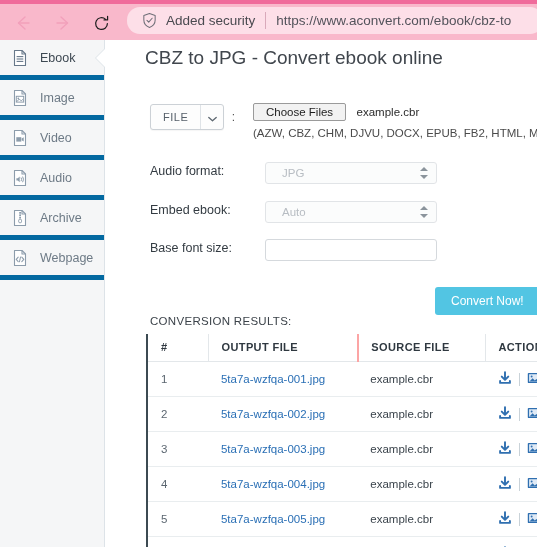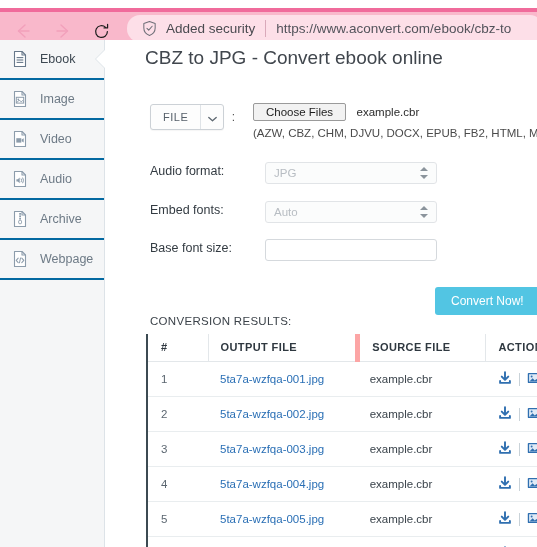--- a/index.html
+++ b/index.html
@@ -4,21 +4,21 @@
 <style>
   html,body{margin:0;padding:0;}
   body{
     width:537px;height:547px;overflow:hidden;
     background:#ffffff;
     font-family:"Liberation Sans", sans-serif;
     -webkit-font-smoothing:antialiased;
   }
   
   #browser-chrome{
-    position:absolute;left:0;top:8px;width:537px;height:51px;
+    position:absolute;left:0;top:0;width:537px;height:51px;
     background:#f9b8cb;
   }
   #chrome-top-stripe{
     position:absolute;left:0;top:0;width:537px;height:4px;
     background:#f06b9b;
   }
   .nav-btn{
     position:absolute;top:12px;width:22px;height:22px;
     display:flex;align-items:center;justify-content:center;
   }
@@ -49,21 +49,21 @@
   }
   
   #sidebar{
     position:absolute;left:0;top:0;width:105px;height:507px;
     background:#f5f6f7;border-right:1px solid #dde3e8;
     box-sizing:border-box;
   }
   .sidebar-item{
     position:relative;height:40px;display:flex;align-items:center;
     padding-left:10px;box-sizing:border-box;
-    border-bottom:2px solid #0369a1;
+    border-bottom:5px solid #0369a1;
   }
   .sidebar-item .si-icon{
     width:20px;height:20px;flex:0 0 auto;display:flex;
     align-items:center;justify-content:center;
   }
   .sidebar-item .si-label{
     margin-left:10px;font-size:12.5px;color:#6d7a86;white-space:nowrap;
   }
   .sidebar-item.active .si-label{color:#3d4852;}
   .sidebar-item.active .pointer{
@@ -128,21 +128,21 @@
   .form-label{
     position:absolute;left:0;top:2px;width:105px;
     font-size:12.5px;color:#333b42;white-space:nowrap;
   }
   .form-control{position:absolute;left:115px;top:0;}
   select.fake-select{
     width:172px;height:22px;box-sizing:border-box;
     -webkit-appearance:none;appearance:none;
     border:1px solid #d5d9dd;border-radius:3px;
     background:#fafbfb;color:#9aa2aa;font-size:11.5px;
-    padding:0 8px;font-family:"Liberation Sans", sans-serif;
+    padding:0 16px;font-family:"Liberation Sans", sans-serif;
   }
   .select-wrap{position:relative;display:inline-block;}
   .select-arrows{
     position:absolute;right:9px;top:50%;margin-top:-6px;
     width:8px;height:12px;pointer-events:none;
     display:flex;flex-direction:column;justify-content:space-between;
     align-items:center;
   }
   .select-arrows i{display:block;width:0;height:0;}
   .select-arrows .up{
@@ -177,21 +177,21 @@
   }
   #results-table table{border-collapse:collapse;width:100%;}
   #results-table th{
     font-size:11px;color:#2f3840;font-weight:700;letter-spacing:.4px;
     text-align:left;padding:7px 0 8px 0;
     border-bottom:1px solid #e3e7ea;
     white-space:nowrap;
   }
   #results-table th.c-num{width:60px;padding-left:13px;}
   #results-table th.c-out{width:146px;border-left:1px solid #e3e7ea;padding-left:12px;}
-  #results-table th.c-src{width:125px;border-left:5px solid #fca5a5;padding-left:12px;}
+  #results-table th.c-src{width:125px;border-left:2px solid #fca5a5;padding-left:12px;}
   #results-table th.c-act{border-left:1px solid #e3e7ea;padding-left:12px;}
   #results-table td{
     font-size:11.5px;color:#2f3840;padding:9px 0;
     border-bottom:1px solid #e9edef;white-space:nowrap;
   }
   #results-table td.c-num{padding-left:13px;color:#5b6670;}
   #results-table td.c-out{padding-left:12px;}
   #results-table td.c-out a{color:#2a6fb5;text-decoration:none;}
   #results-table td.c-src{padding-left:12px;color:#3a434b;}
   #results-table td.c-act{padding-left:12px;}
@@ -360,21 +360,21 @@
           <option>JPG</option>
         </select>
         <span class="select-arrows">
           <i class="up"></i>
             <i class="dn"></i>
         </span>
       </span>
     </div>
 
     <div class="form-row" style="top:161px;">
-      <span class="form-label">Embed fonts:</span>
+      <span class="form-label">Embed ebook:</span>
       <span class="form-control select-wrap">
         <select class="fake-select" disabled="">
           <option>Auto</option>
         </select>
         <span class="select-arrows">
           <i class="up"></i>
             <i class="dn"></i>
         </span>
       </span>
     </div>

